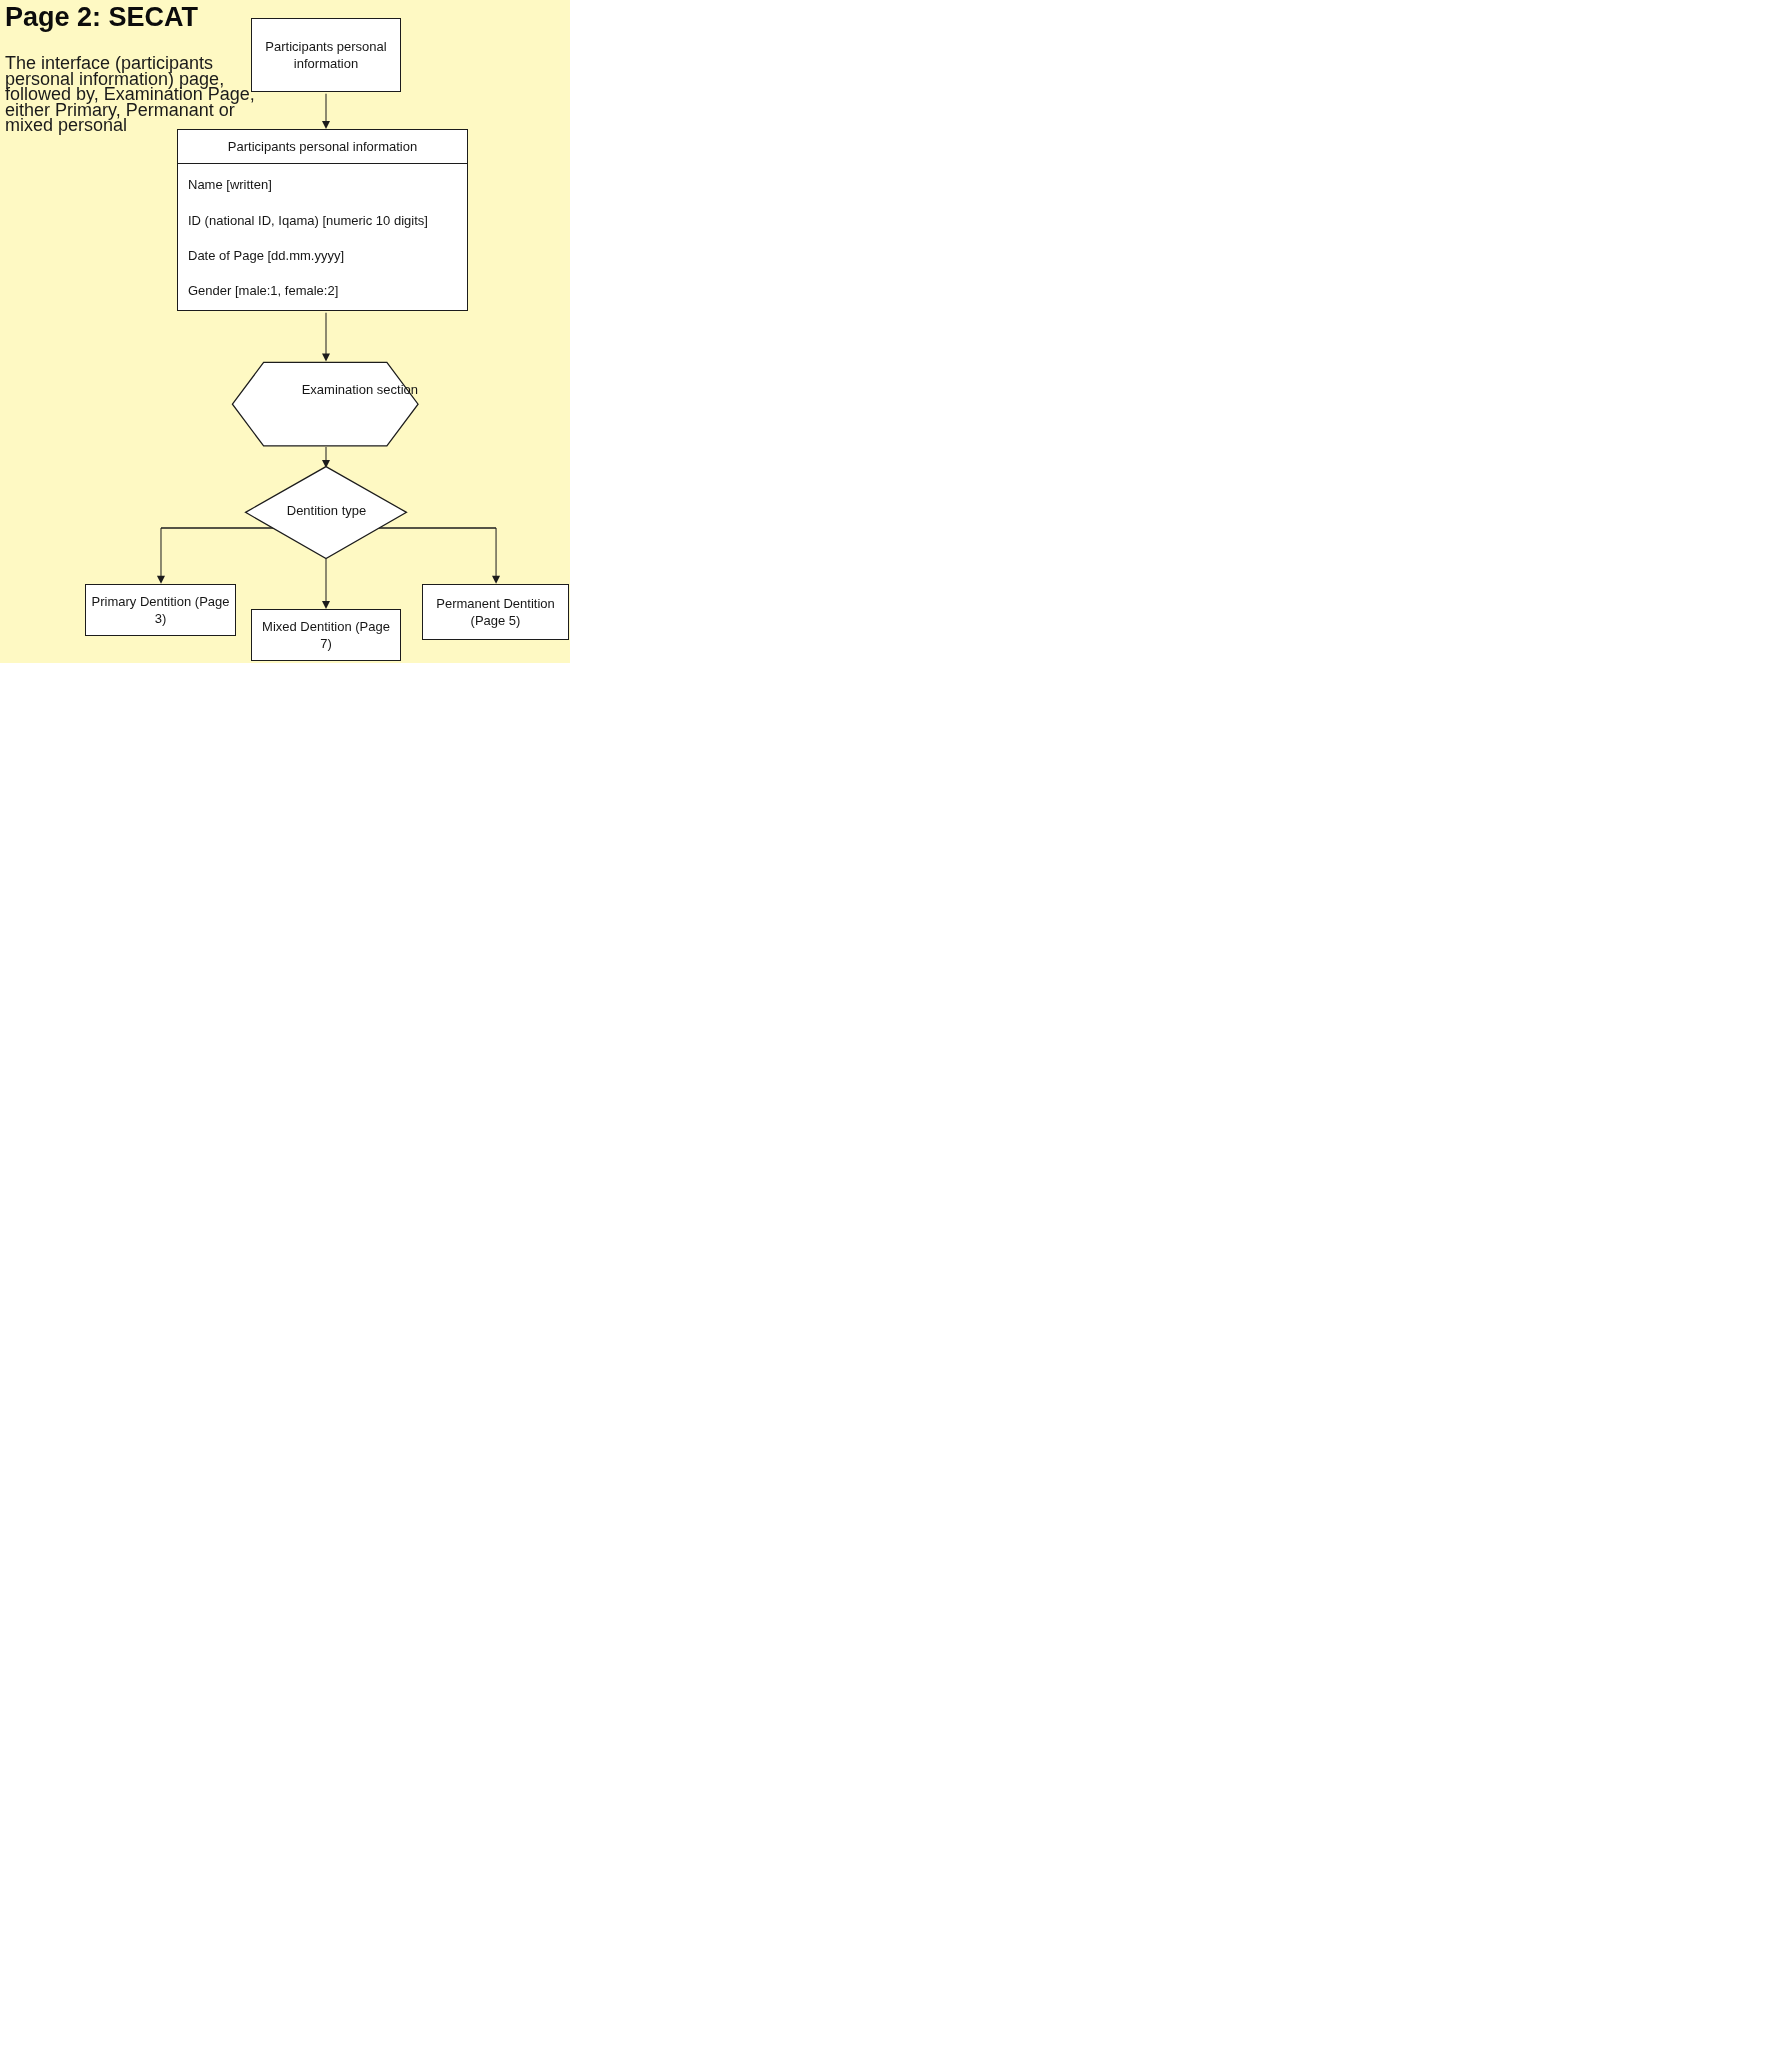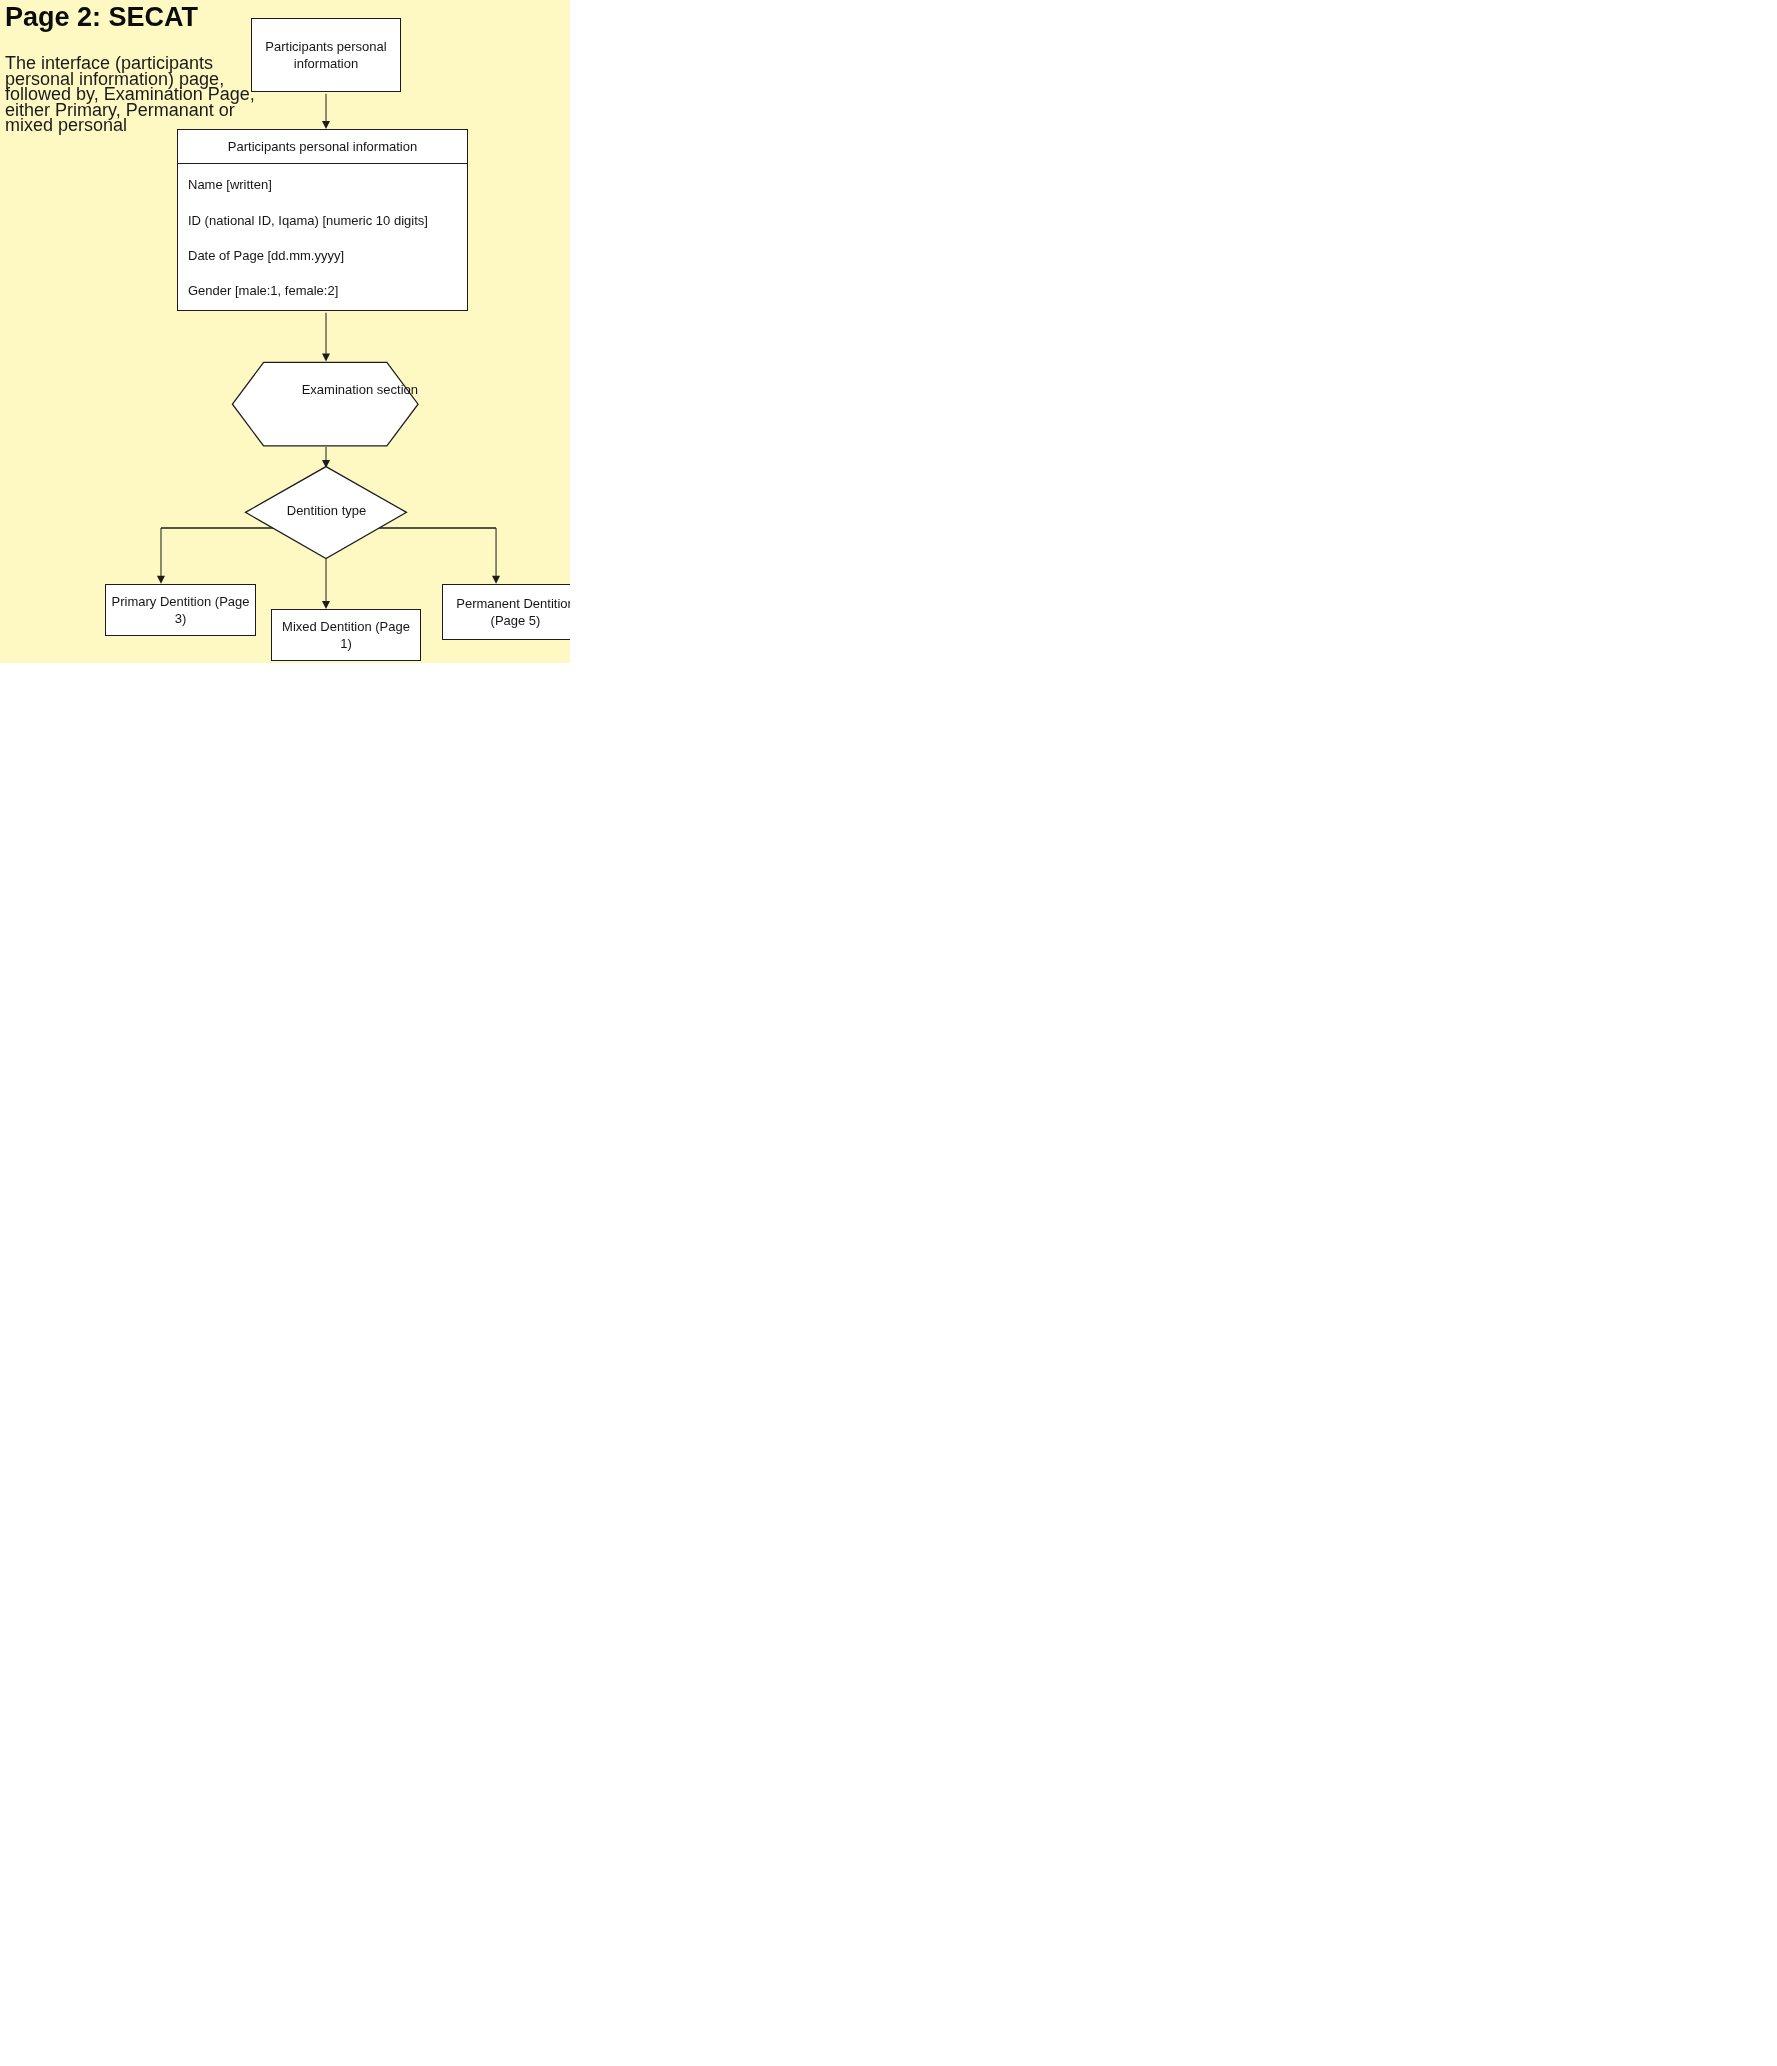--- a/index.html
+++ b/index.html
@@ -113,21 +113,20 @@
     width: 186px;
     text-align: right;
   }
   .diamond-label {
     left: 246px;
     top: 503px;
     width: 161px;
   }
   .branch-box {
     padding: 4px 3px;
-    margin-left: 20px;
   }
   .primary-box   { left: 85px; top: 584px; width: 151px; height: 52px; }
   .mixed-box     { left: 251px; top: 609px; width: 150px; height: 52px; }
   .permanent-box { left: 422px; top: 584px; width: 147px; height: 56px; }
 </style>
 </head>
 <body>
 
 <div class="canvas">
 
@@ -182,21 +181,21 @@
 
   <div class="shape-label hexagon-label">Examination section</div>
 
   <div class="shape-label diamond-label">Dentition type</div>
 
   <div class="node-box branch-box primary-box">
     <span>Primary Dentition (Page 3)</span>
   </div>
 
   <div class="node-box branch-box mixed-box">
-    <span>Mixed Dentition (Page 1)</span>
+    <span>Mixed Dentition (Page 7)</span>
   </div>
 
   <div class="node-box branch-box permanent-box">
     <span>Permanent Dentition (Page 5)</span>
   </div>
 
 </div>
 
 
 </body></html>

